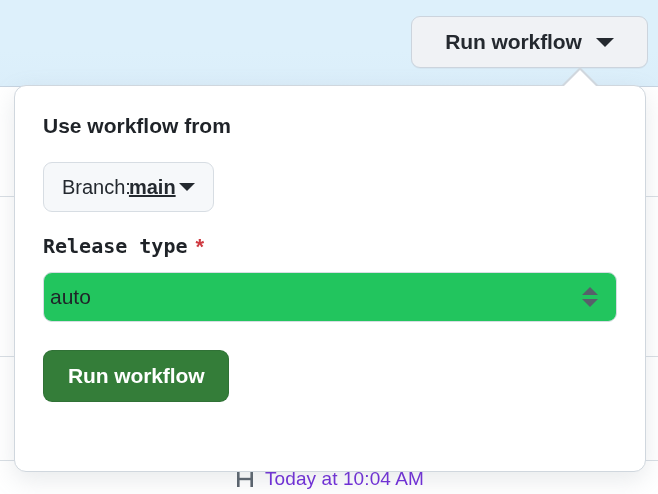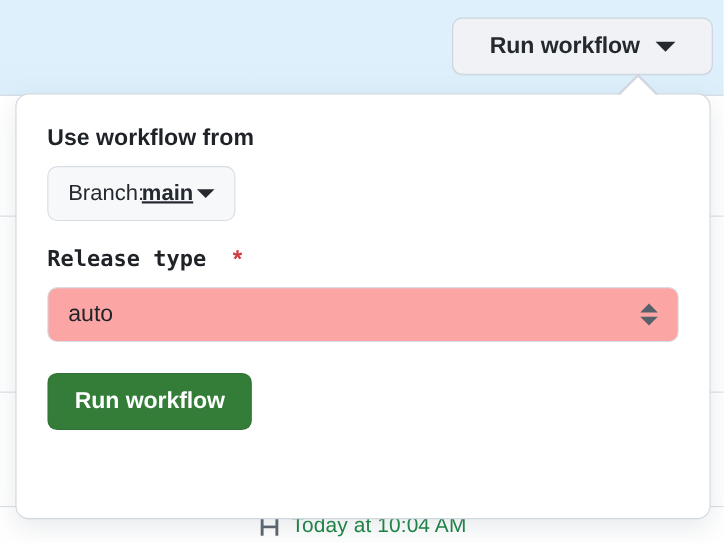--- a/index.html
+++ b/index.html
@@ -54,21 +54,21 @@
   .run-meta {
     position: absolute;
     left: 0;
     top: 463px;
     width: 658px;
     height: 31px;
     display: flex;
     align-items: center;
     justify-content: center;
     gap: 9px;
-    color: #15803d;
+    color: #6d28d9;
     font-size: 19px;
     letter-spacing: .1px;
   }
   .duration-icon {
     display: inline-block;
     width: 22px;
     height: 22px;
     position: relative;
     flex: none;
   }
@@ -146,21 +146,21 @@
     position: absolute;
     inset: 0;
     padding: 27px 28px;
     box-sizing: border-box;
   }
 
   .field-label {
     font-size: 21px;
     font-weight: bold;
     color: #1f2328;
-    margin: 0 0 13px 0;
+    margin: 0 0 24px 0;
     line-height: 1.2;
   }
 
   .branch-select {
     display: inline-flex;
     align-items: center;
     gap: 3px;
     height: 50px;
     box-sizing: border-box;
     padding: 0 18px;
@@ -190,43 +190,43 @@
   }
 
   .input-label {
     font-family: "DejaVu Sans Mono", "Liberation Mono", monospace;
     font-size: 20px;
     font-weight: bold;
     color: #1f2328;
     margin: 0 0 14px 0;
     display: flex;
     align-items: flex-start;
-    gap: 24px;
+    gap: 8px;
     line-height: 1.2;
   }
   .required-star {
     color: #cf3a41;
     font-size: 22px;
     font-family: "Liberation Sans", sans-serif;
     line-height: 1;
     position: relative;
     top: 2px;
   }
 
   .select-control {
     position: relative;
     width: 574px;
     height: 50px;
     box-sizing: border-box;
-    background: #fca5a5;
+    background: #22c55e;
     border: 1px solid #d7dde3;
     border-radius: 9px;
     display: flex;
     align-items: center;
-    padding: 0 18px;
+    padding: 0 6px;
     cursor: pointer;
     margin-bottom: 28px;
   }
   .select-control .value {
     font-size: 21px;
     color: #1f2328;
   }
   .stepper-icon {
     position: absolute;
     right: 18px;

